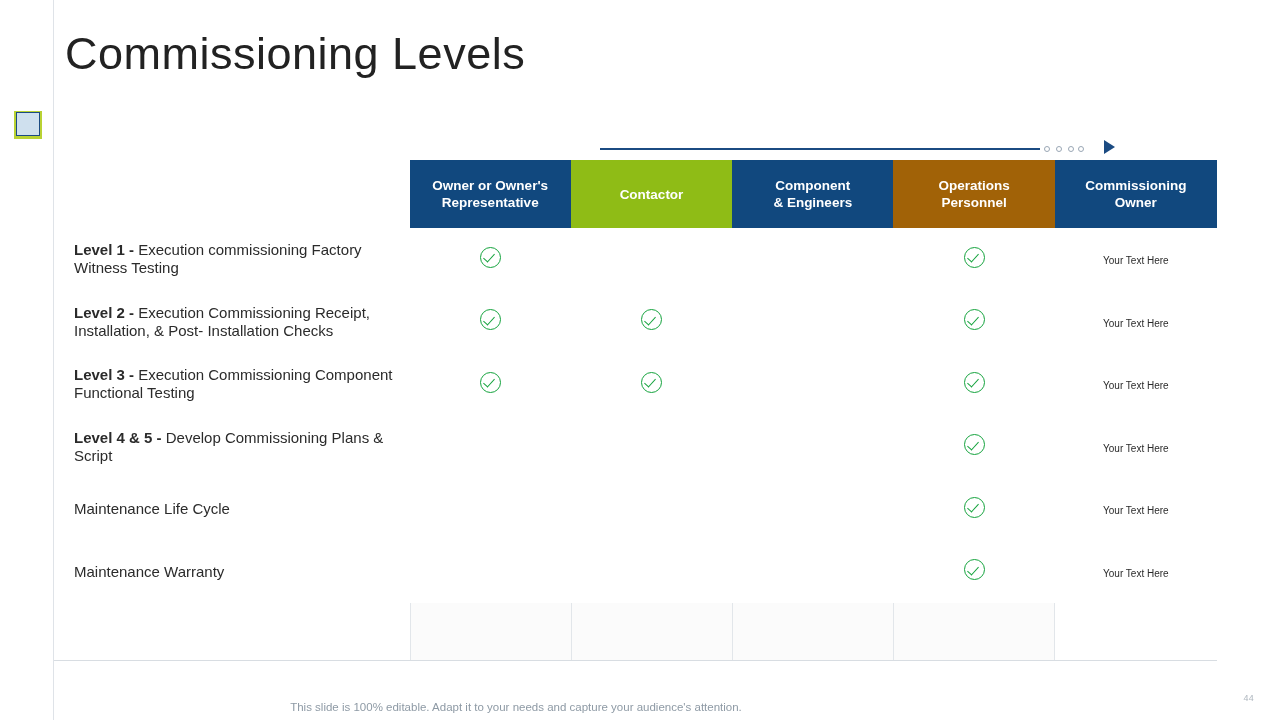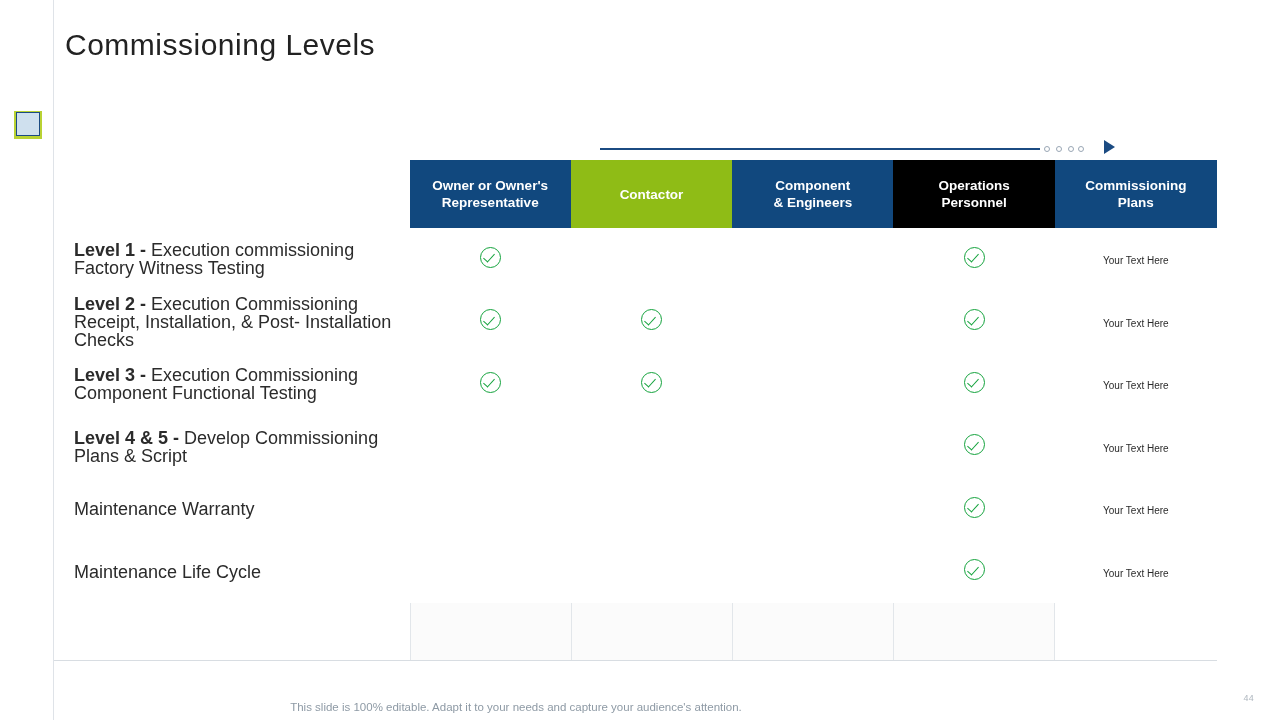--- a/index.html
+++ b/index.html
@@ -50,21 +50,21 @@
     width: 24px;
     height: 24px;
     background: #cfe0ee;
     border: 1px solid #1b4b82;
     box-sizing: border-box;
   }
   .page-title {
     position: absolute;
     left: 65px;
     top: 28px;
-    font-size: 30px;
+    font-size: 45px;
     color: #222222;
     letter-spacing: 0.5px;
     font-weight: 400;
   }
 
   
   .progress-strip {
     position: absolute;
     left: 600px;
     top: 146px;
@@ -129,28 +129,28 @@
     color: #ffffff;
     font-size: 13.5px;
     font-weight: bold;
     line-height: 17px;
     text-align: center;
   }
   th.h-empty { background: transparent; }
   th.h-owner { background: #11487e; }
   th.h-contactor { background: #8fbc16; }
   th.h-arch { background: #11487e; }
-  th.h-ops { background: #000000; }
+  th.h-ops { background: #a16207; }
   th.h-agent { background: #11487e; }
 
   tbody tr { height: 62.5px; }
   tbody td.label {
     padding-left: 20px;
     padding-right: 10px;
-    font-size: 18px;
+    font-size: 15px;
     color: #2b2b2b;
     line-height: 18px;
   }
   tbody td.label b { font-weight: bold; }
   tbody td.cell {
     text-align: center;
   }
   td.body-owner, td.body-contactor, td.body-arch, td.body-ops {
     background: #ffffff;
   }
@@ -271,21 +271,21 @@
           <th class="h-arch">
             <div>Component</div>
             <div>&amp; Engineers</div>
           </th>
           <th class="h-ops">
             <div>Operations</div>
             <div>Personnel</div>
           </th>
           <th class="h-agent">
             <div>Commissioning</div>
-            <div>Plans</div>
+            <div>Owner</div>
           </th>
         </tr>
       </thead>
       <tbody>
 
         <tr>
           <td class="label">
             <b>Level 1 - </b><span>Execution commissioning Factory Witness Testing</span>
           </td>
           <td class="cell body-owner"><span class="check"></span></td>
@@ -324,32 +324,32 @@
           <td class="cell body-owner"></td>
           <td class="cell body-contactor"></td>
           <td class="cell body-arch"></td>
           <td class="cell body-ops"><span class="check"></span></td>
           <td class="cell"><span class="your-text">Your Text Here</span></td>
         </tr>
 
 
         <tr>
           <td class="label">
-            <b></b><span>Maintenance Warranty</span>
+            <b></b><span>Maintenance Life Cycle</span>
           </td>
           <td class="cell body-owner"></td>
           <td class="cell body-contactor"></td>
           <td class="cell body-arch"></td>
           <td class="cell body-ops"><span class="check"></span></td>
           <td class="cell"><span class="your-text">Your Text Here</span></td>
         </tr>
 
         <tr>
           <td class="label">
-            <b></b><span>Maintenance Life Cycle</span>
+            <b></b><span>Maintenance Warranty</span>
           </td>
           <td class="cell body-owner"></td>
           <td class="cell body-contactor"></td>
           <td class="cell body-arch"></td>
           <td class="cell body-ops"><span class="check"></span></td>
           <td class="cell"><span class="your-text">Your Text Here</span></td>
         </tr>
 
       </tbody>
     </table>

